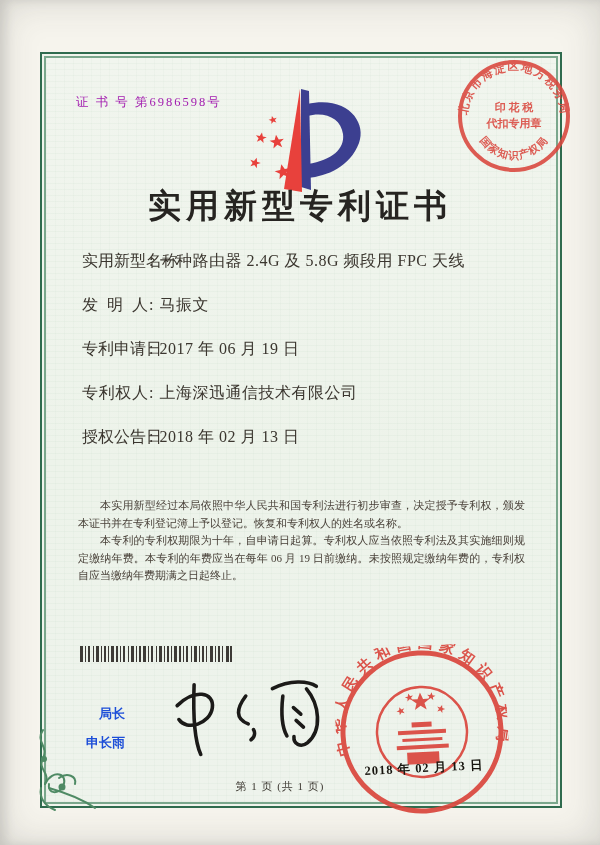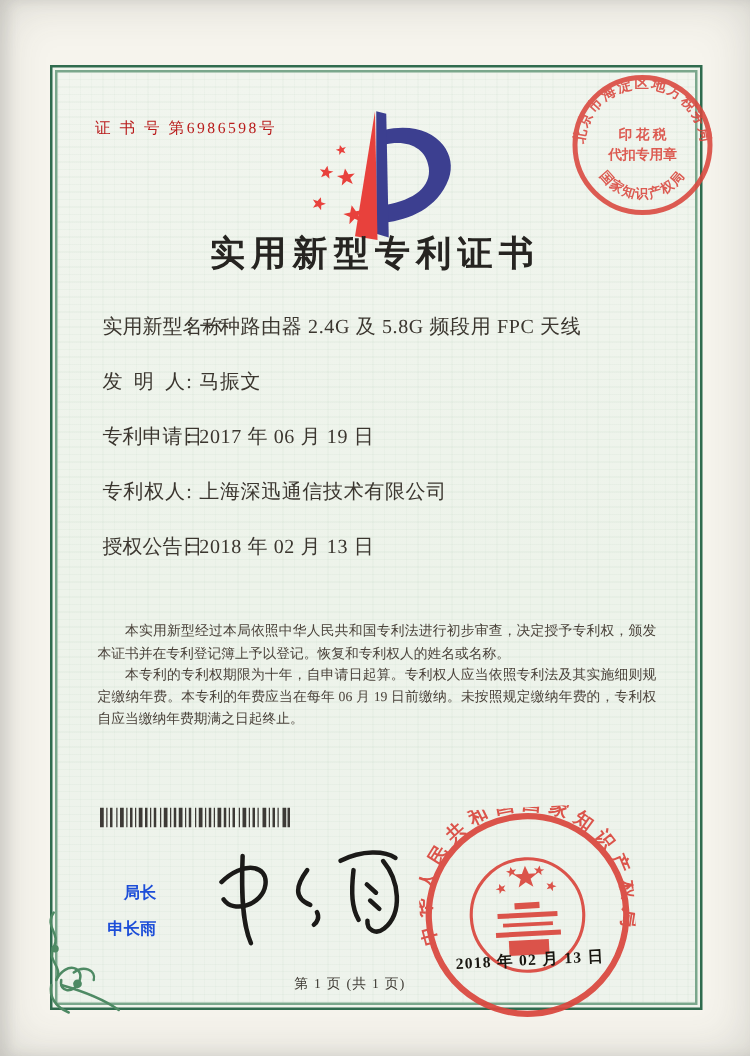--- a/index.html
+++ b/index.html
@@ -17,28 +17,28 @@
     border:2px solid #2f6b4e;background:#f0f4ec;
   }
   .frame-inner{
     position:absolute;inset:2px;border:2px solid #7aa78c;
     background:
       repeating-linear-gradient(0deg, rgba(110,160,125,.05) 0 1px, transparent 1px 6px),
       repeating-linear-gradient(90deg, rgba(110,160,125,.04) 0 1px, transparent 1px 9px),
       linear-gradient(180deg,#f1f5ee 0%,#edf3ea 55%,#eef3ec 100%);
   }
   .cert-no{
-    position:absolute;left:76px;top:94px;font-size:12.5px;color:#b91c1c;
+    position:absolute;left:76px;top:94px;font-size:12.5px;color:#a21caf;
     letter-spacing:2px;z-index:5;
   }
   .logo{position:absolute;left:233px;top:82px;z-index:4;}
   .tax-seal{position:absolute;left:453px;top:55px;z-index:6;opacity:.88;}
   .title{
     position:absolute;left:0;top:184px;width:600px;text-align:center;
-    font-size:28px;font-weight:bold;letter-spacing:5px;color:#262421;z-index:5;
+    font-size:33px;font-weight:bold;letter-spacing:5px;color:#262421;z-index:5;
   }
   .fields{position:absolute;left:82px;top:251px;width:450px;z-index:5;}
   .frow{height:16px;margin-bottom:28px;font-size:16px;color:#3b362f;white-space:nowrap;}
   .flabel{display:inline-block;width:66px;text-align:justify;text-align-last:justify;}
   .fcolon{display:inline-block;margin:0 6px 0 1px;}
   .fvalue{letter-spacing:.5px;}
   .bodytext{
     position:absolute;left:78px;top:497px;width:447px;z-index:5;
     font-size:11px;line-height:17.5px;color:#4a423a;text-align:justify;
   }

